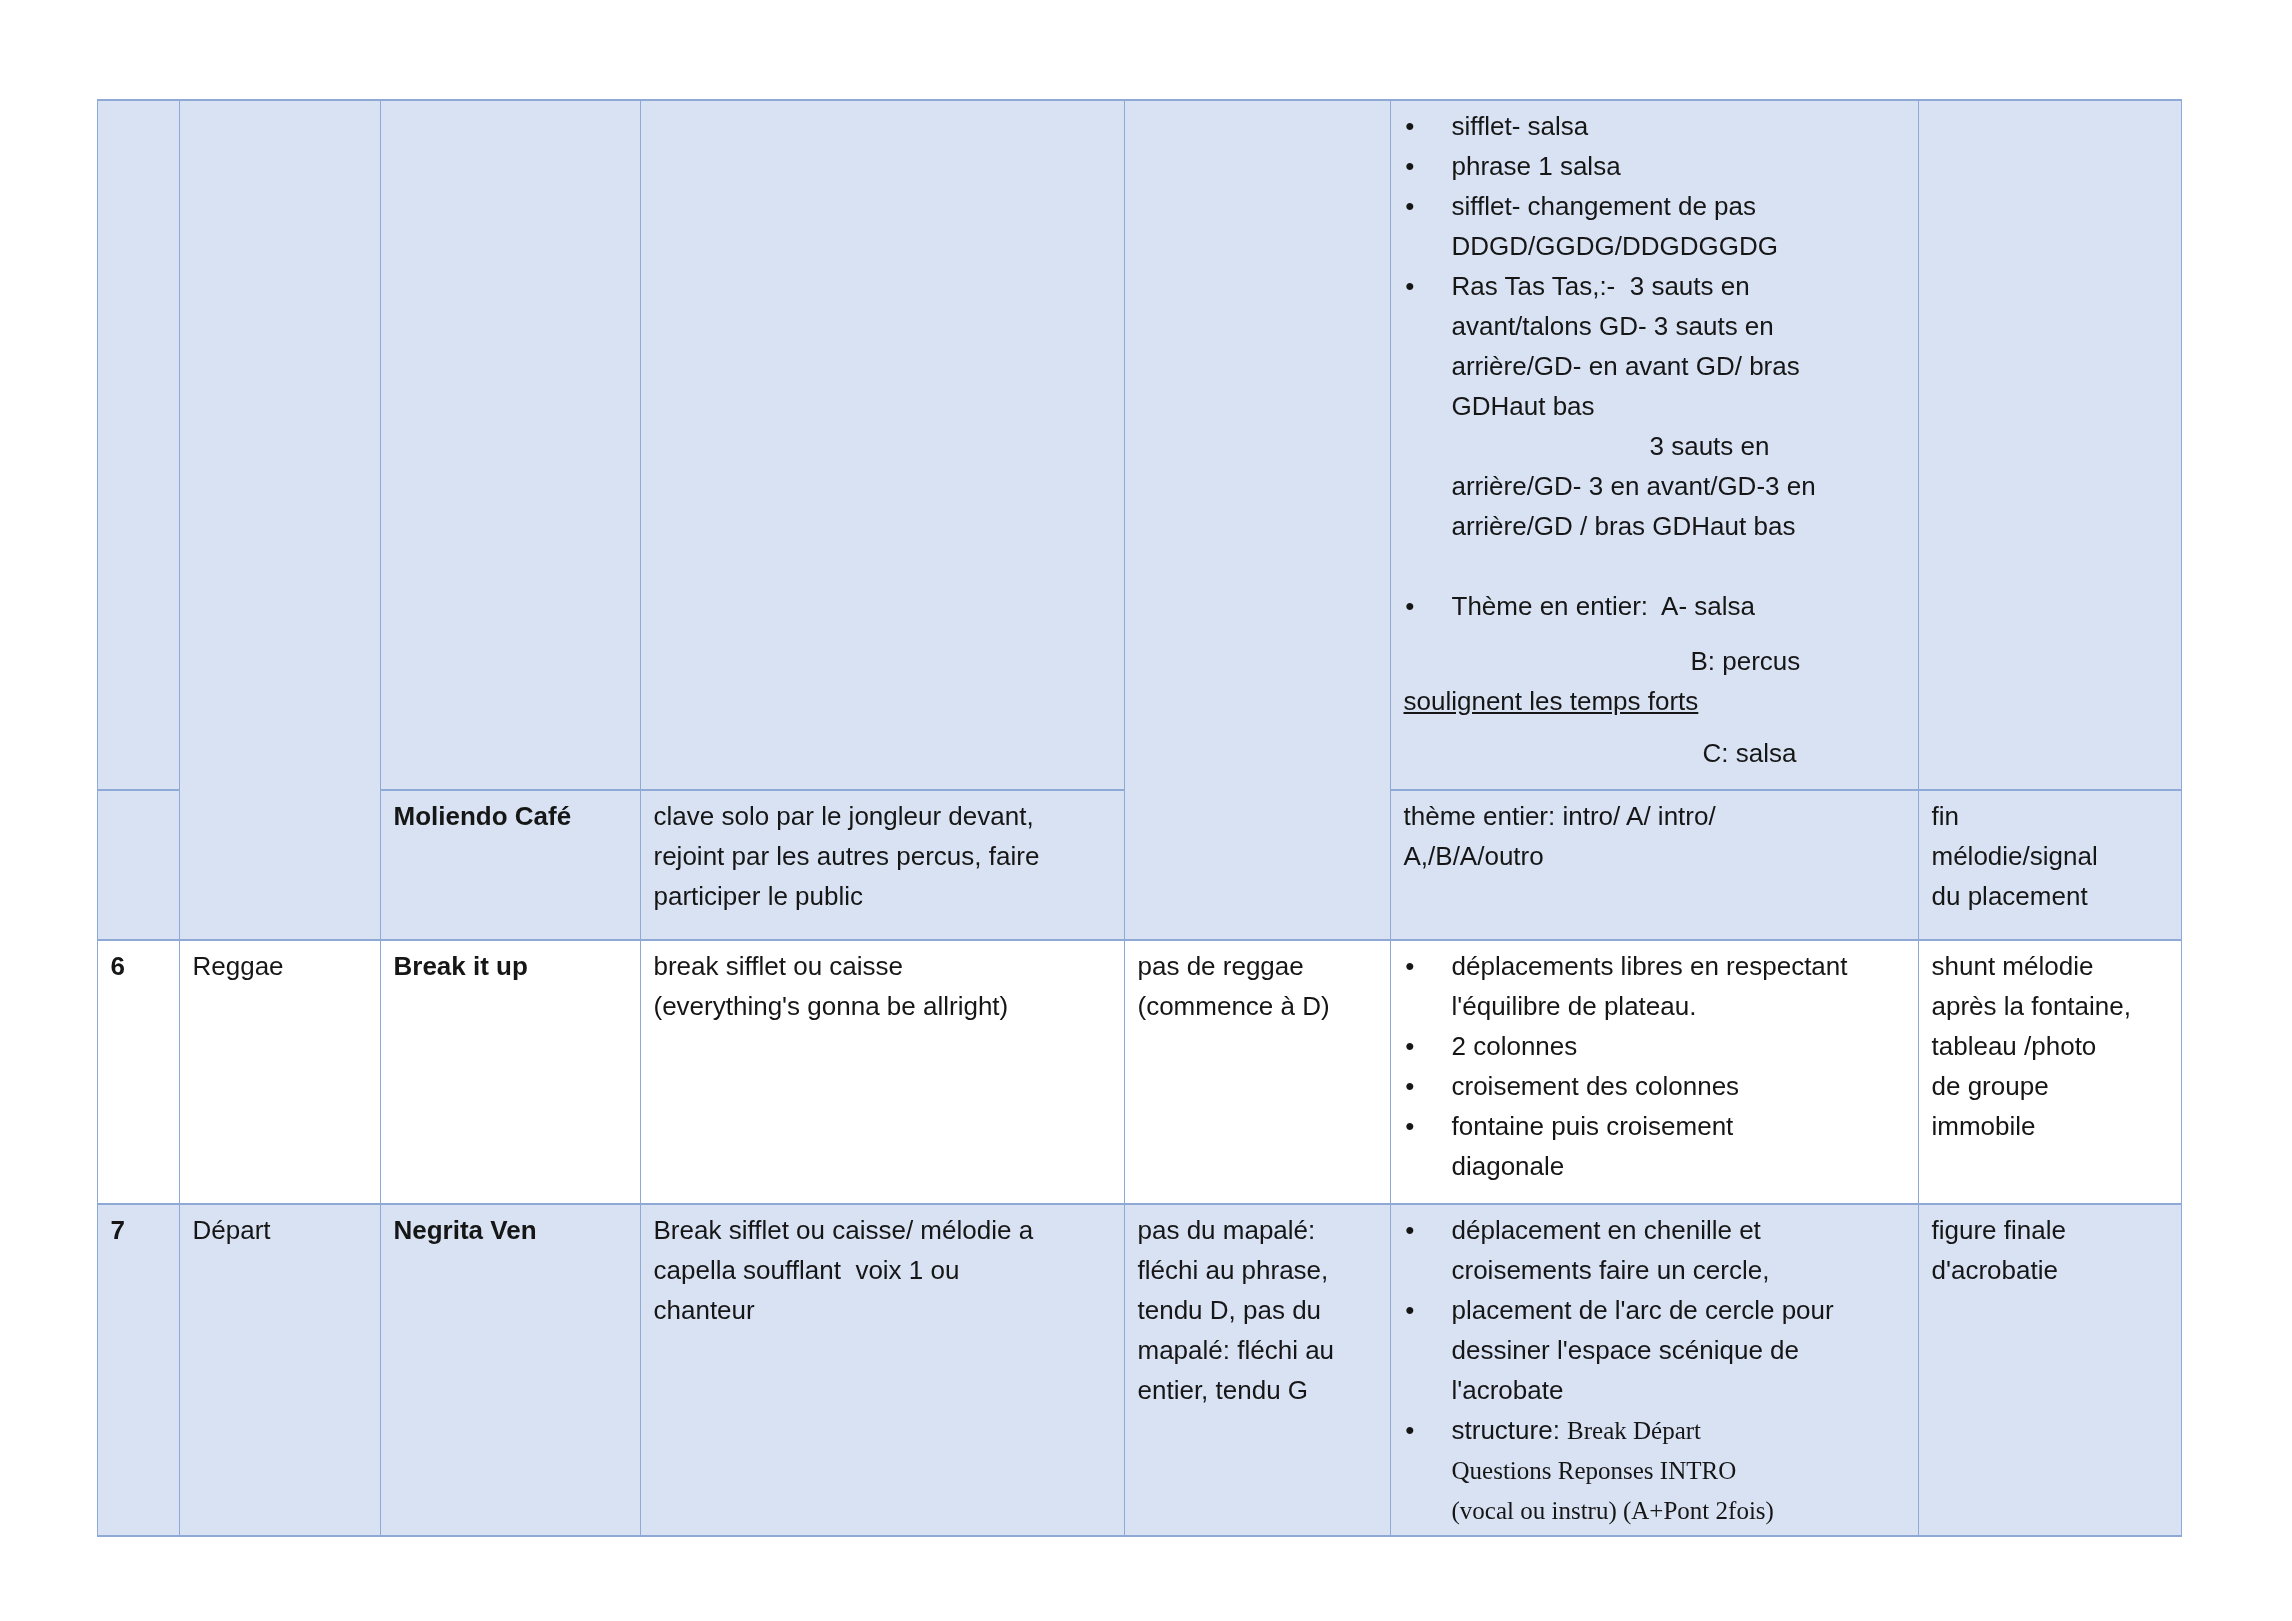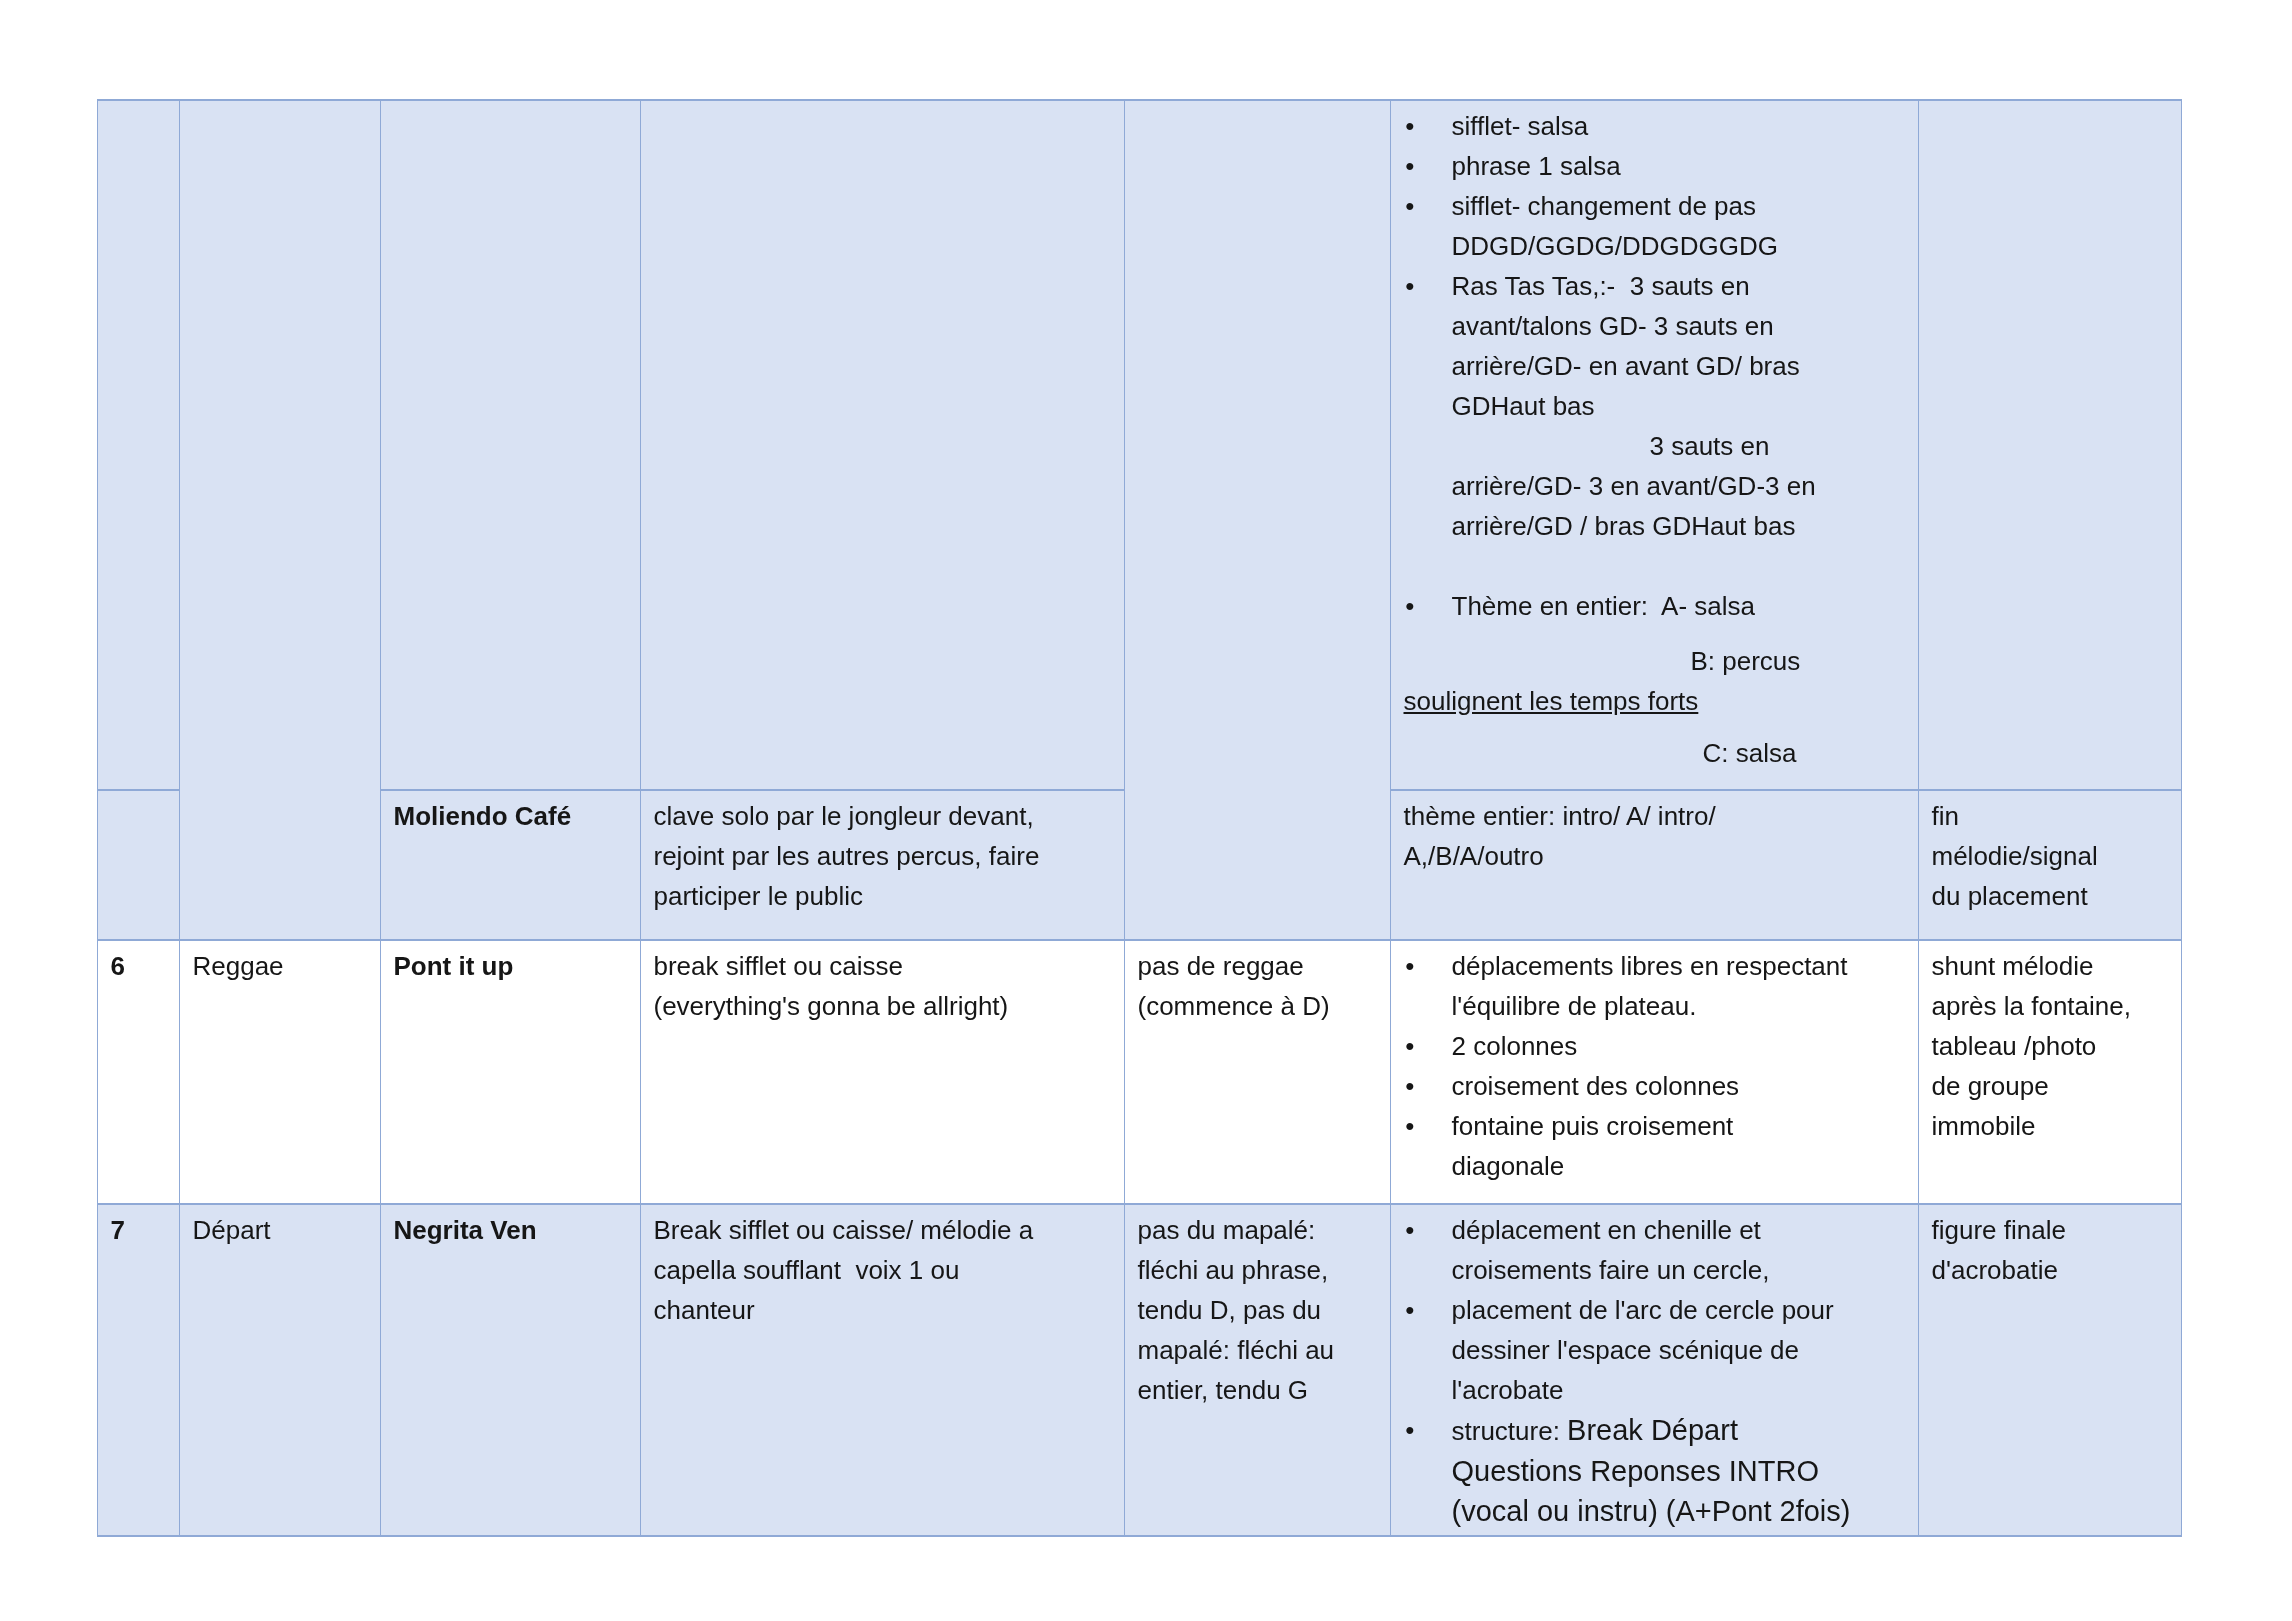--- a/index.html
+++ b/index.html
@@ -36,21 +36,21 @@
   
   .ind-a { padding-left:246px; }
   .ind-b { padding-left:287px; }
   .ind-c { padding-left:299px; }
   .ind-0 { padding-left:0;text-decoration:underline; }
   
   .sp45 { height:40px; }
   .sp17 { height:15px; }
   .sp13 { height:11.6px; }
   
-  .alt-font { font-family:Liberation Sans, sans-serif; font-size:29px; }
+  .alt-font { font-family:Liberation Serif, serif; font-size:25px; }
 </style>
 </head>
 <body>
 
 <table class="doc-table">
   <colgroup>
     <col style="width:82px">
       <col style="width:201px">
       <col style="width:260px">
     <col style="width:484px">
@@ -111,21 +111,21 @@
   </tr>
 
   <tr style="height:264px">
     <td class="white">
       <div class="line bold">6</div>
     </td>
     <td class="white">
       <div class="line">Reggae</div>
     </td>
     <td class="white">
-      <div class="line bold">Pont it up</div>
+      <div class="line bold">Break it up</div>
     </td>
     <td class="white">
       <div class="line">break sifflet ou caisse</div>
       <div class="line">(everything's gonna be allright)</div>
     </td>
     <td class="white">
       <div class="line">pas de reggae</div>
       <div class="line">(commence à D)</div>
     </td>
     <td class="white">

